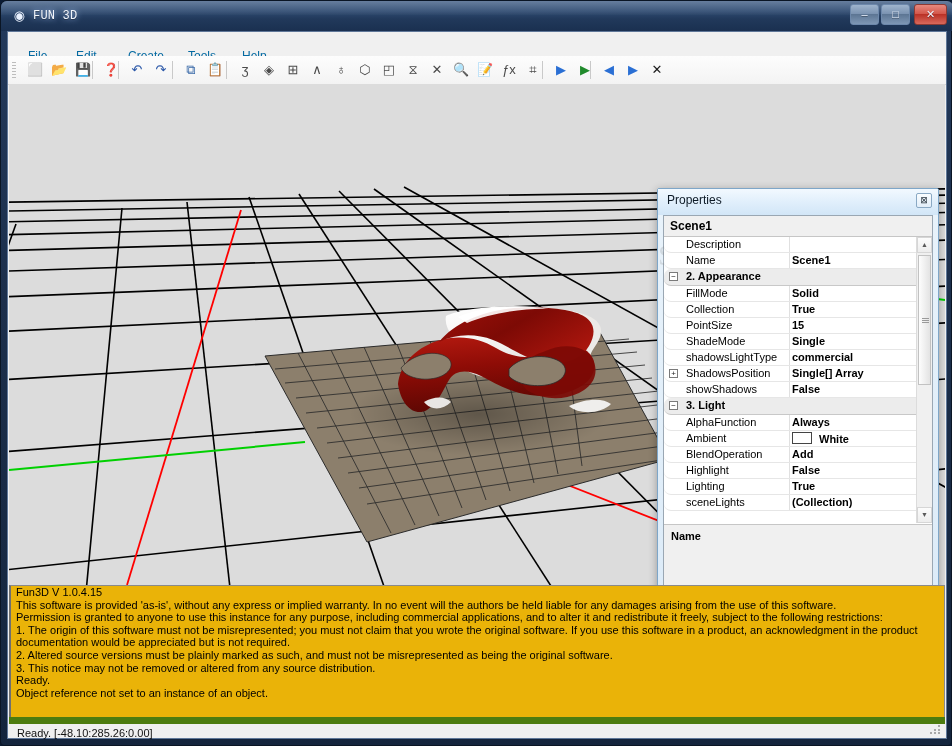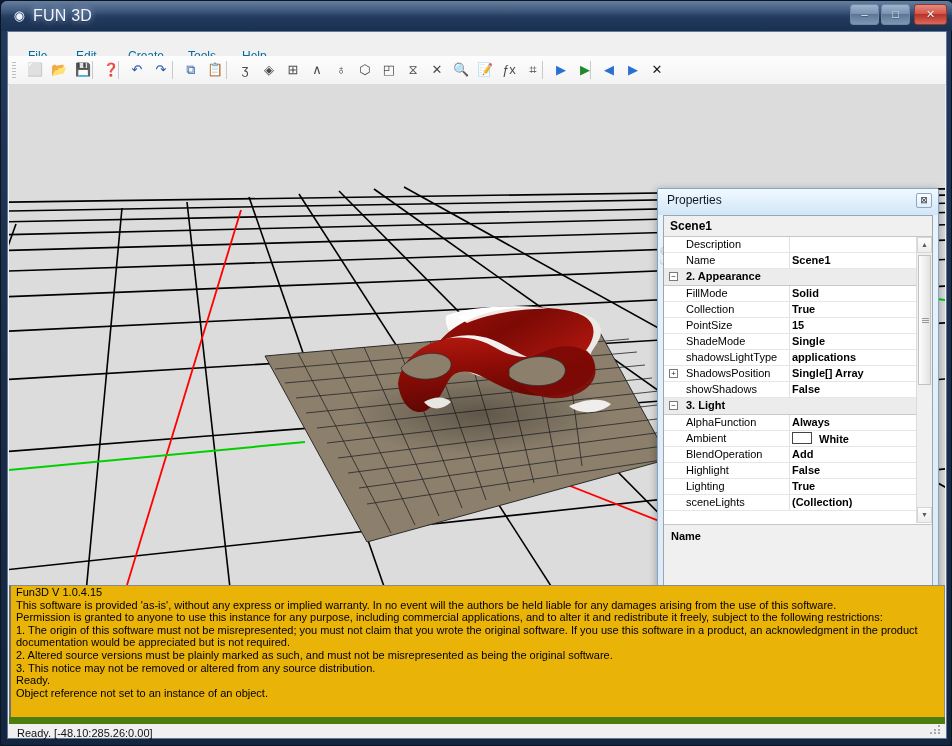--- a/index.html
+++ b/index.html
@@ -27,23 +27,24 @@
   #titlebar .glass{
     position:absolute;left:0;top:0;right:0;height:14px;
     background:linear-gradient(180deg,rgba(255,255,255,.22),rgba(255,255,255,.02));
   }
   #app-icon{
     position:absolute;left:10px;top:6px;width:17px;height:17px;
     color:#eaf2ff;font-size:13px;line-height:17px;text-align:center;
   }
   #title-text{
     position:absolute;left:32px;top:6px;height:18px;line-height:18px;
-    font-size:16px;color:#f2f6fc;
+    font-size:12px;color:#f2f6fc;
     text-shadow:0 0 6px rgba(180,210,255,.9),0 1px 0 rgba(0,0,0,.4);
     letter-spacing:.2px;
+    font-family:Liberation Mono, monospace;
   }
   .wbtn{
     position:absolute;top:3px;height:21px;width:29px;
     border:1px solid #6d88ab;border-radius:3px;
     box-sizing:border-box;text-align:center;line-height:19px;
     font-size:11px;color:#eef4ff;
     background:linear-gradient(180deg,#9fb4cd 0%,#7c94b2 45%,#5d7694 50%,#7e97b5 100%);
     text-shadow:0 1px 0 rgba(0,0,0,.35);
   }
   #btn-min{right:74px;}
@@ -128,21 +129,21 @@
     font-size:12px;font-weight:bold;color:#000;
     padding:3px 0 0 6px;box-sizing:border-box;
   }
   #grid-scroll{
     position:absolute;left:0;top:21px;width:268px;height:286px;
     overflow:hidden;background:#fff;
   }
   .prow{
     position:relative;height:16px;font-size:11px;color:#000;
     border-bottom:1px solid #e6e6e6;
-    box-sizing:border-box;white-space:nowrap;
+    box-sizing:border-box;white-space:nowrap;border-radius:7px;
   }
   .prow .pname{
     position:absolute;left:22px;top:1px;width:100px;
     font-size:11px;color:#000;overflow:hidden;
   }
   .prow .pval{
     position:absolute;left:128px;top:1px;right:2px;
     font-size:11px;font-weight:bold;color:#000;overflow:hidden;
   }
   .prow .pdiv{position:absolute;left:125px;top:0;bottom:0;width:1px;background:#e0e0e0;}
@@ -458,21 +459,21 @@
                 <div class="pval">15</div>
               </div>
               <div class="prow">
                 <div class="pdiv"></div>
                 <div class="pname">ShadeMode</div>
                 <div class="pval">Single</div>
               </div>
               <div class="prow">
                 <div class="pdiv"></div>
                 <div class="pname">shadowsLightType</div>
-                <div class="pval">applications</div>
+                <div class="pval">commercial</div>
               </div>
               <div class="prow">
                 <div class="expander">+</div>
                 <div class="pdiv"></div>
                 <div class="pname">ShadowsPosition</div>
                 <div class="pval">Single[] Array</div>
               </div>
               <div class="prow">
                 <div class="pdiv"></div>
                 <div class="pname">showShadows</div>

